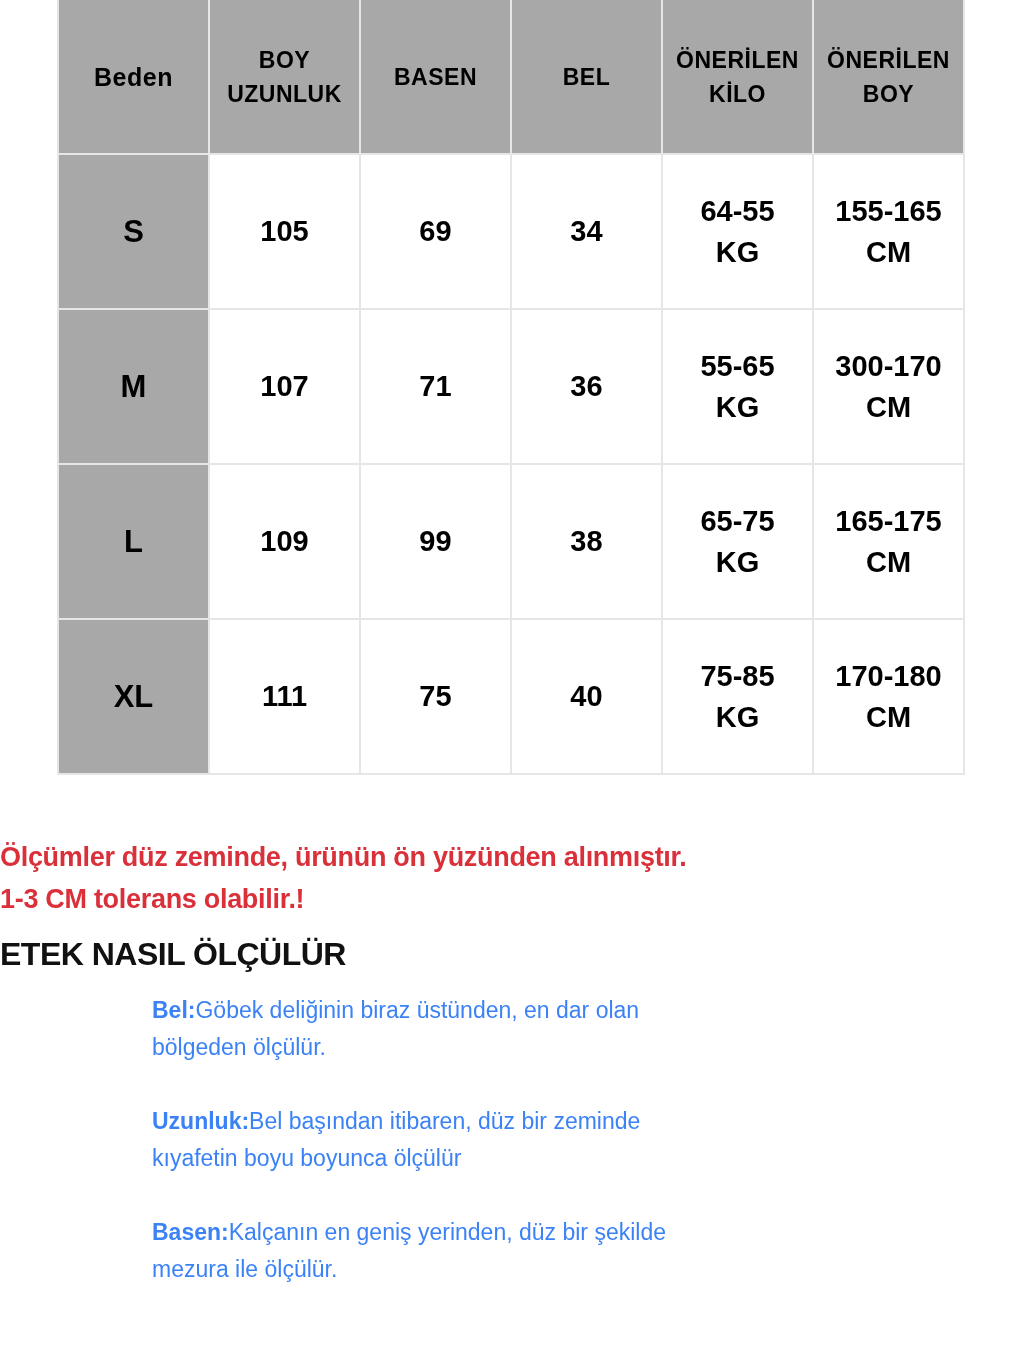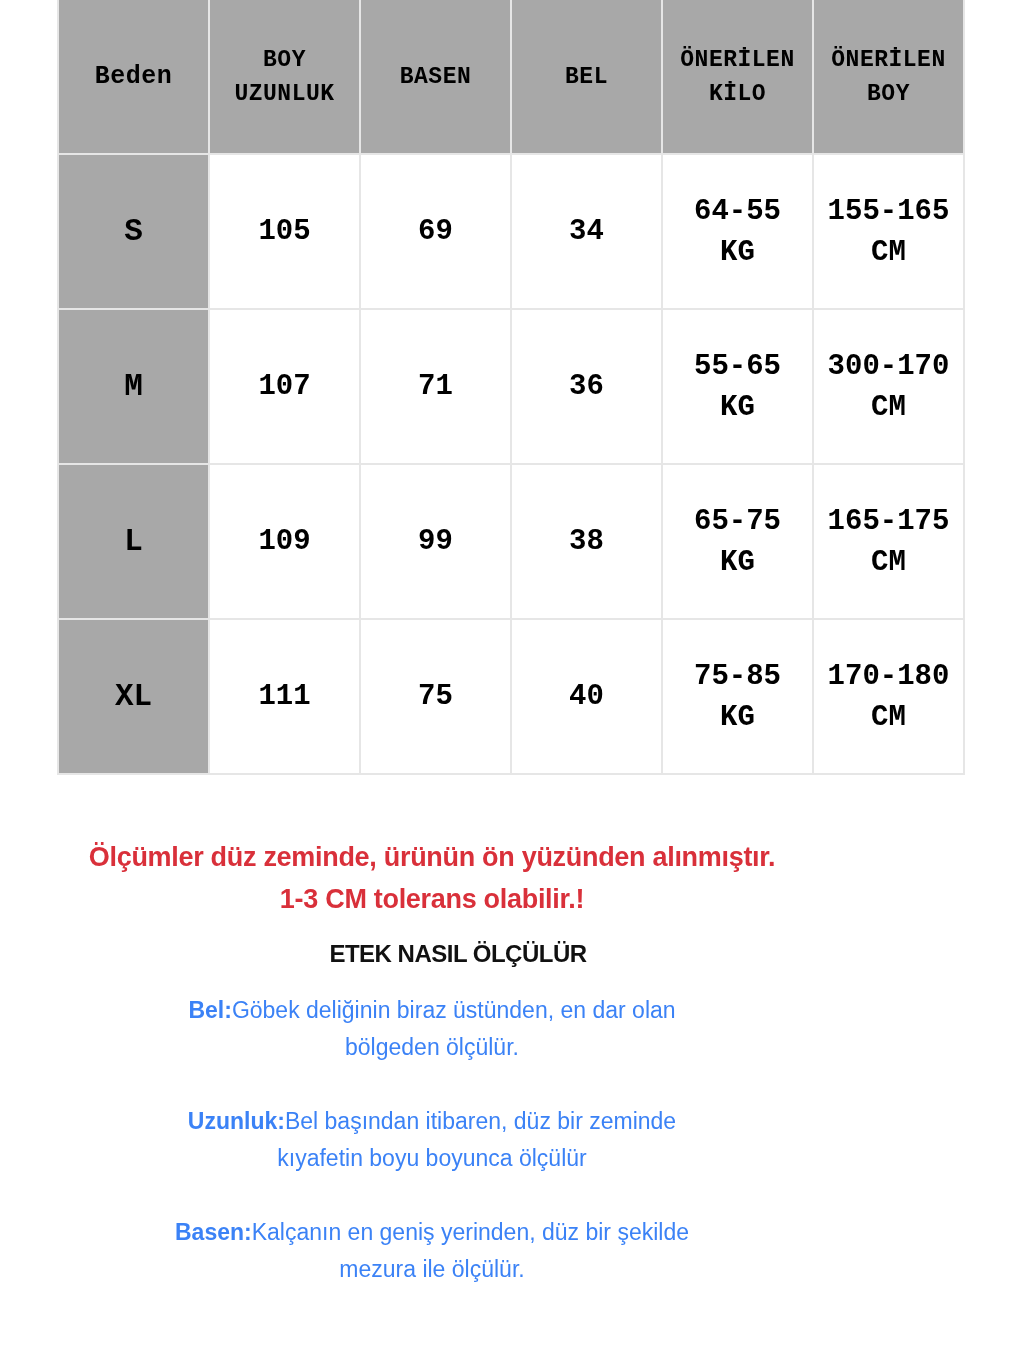--- a/index.html
+++ b/index.html
@@ -13,21 +13,21 @@
     position: relative;
     overflow: hidden;
   }
   .size-table {
     position: absolute;
     left: 57px;
     top: 0;
     width: 906px;
     border-collapse: collapse;
     table-layout: fixed;
-    font-family: Liberation Mono, monospace;
+    font-family: Liberation Sans, sans-serif;
     font-weight: bold;
     color: #000;
   }
   .size-table th, .size-table td {
     border: 2px solid #e6e6e6;
     text-align: center;
     vertical-align: middle;
     padding: 0;
   }
   .size-table th {
@@ -53,39 +53,37 @@
   .size-table tr:first-child th {
     border-top: none;
   }
   .multi {
     display: block;
   }
   .notes {
     position: absolute;
     left: 0;
     width: 864px;
-    text-align: center;
     font-family: "Liberation Sans", sans-serif;
   }
   .warning {
     top: 836px;
     color: #d9303a;
     font-weight: bold;
     font-size: 27px;
     line-height: 42px;
     letter-spacing: -0.3px;
   }
   .how-title {
     top: 934px;
     font-weight: bold;
-    font-size: 24px;
+    font-size: 32px;
     line-height: 40px;
     color: #111;
     letter-spacing: -0.5px;
-    padding-left: 26px;
   }
   .guide {
     top: 992px;
     font-size: 23px;
     line-height: 37px;
     color: #3b82f6;
   }
   .guide .item {
     margin: 0 auto 37px auto;
     width: 560px;

